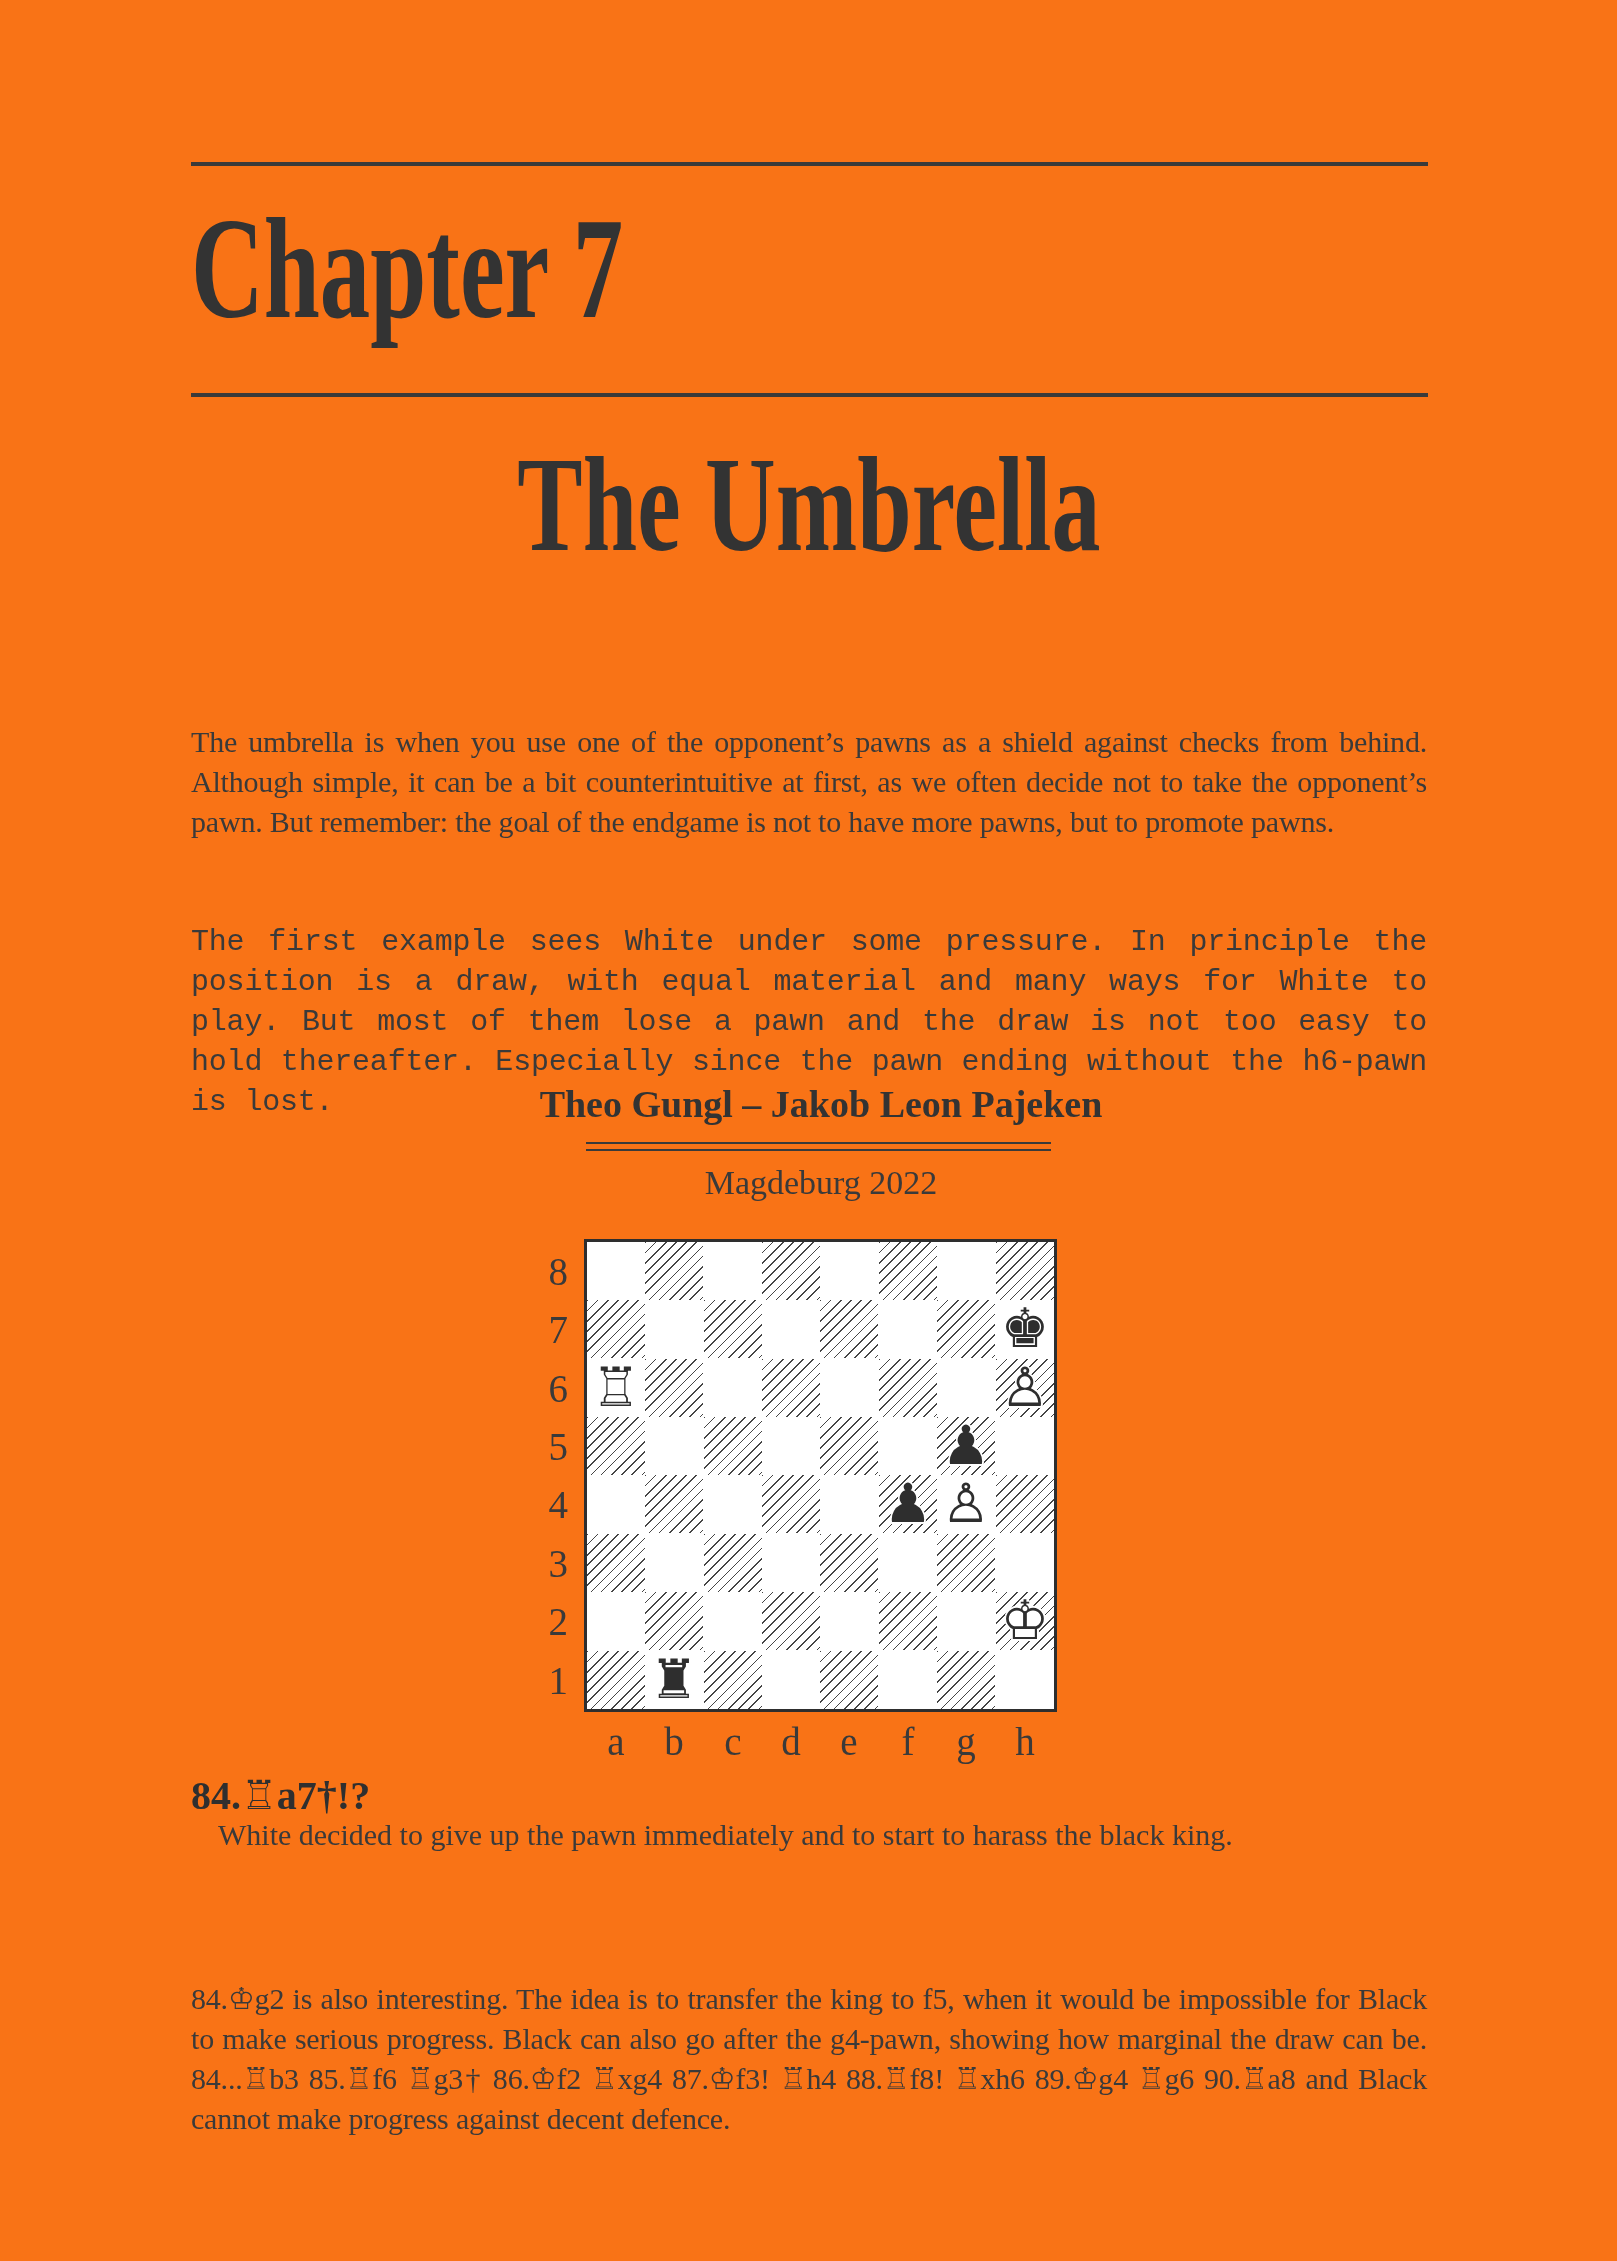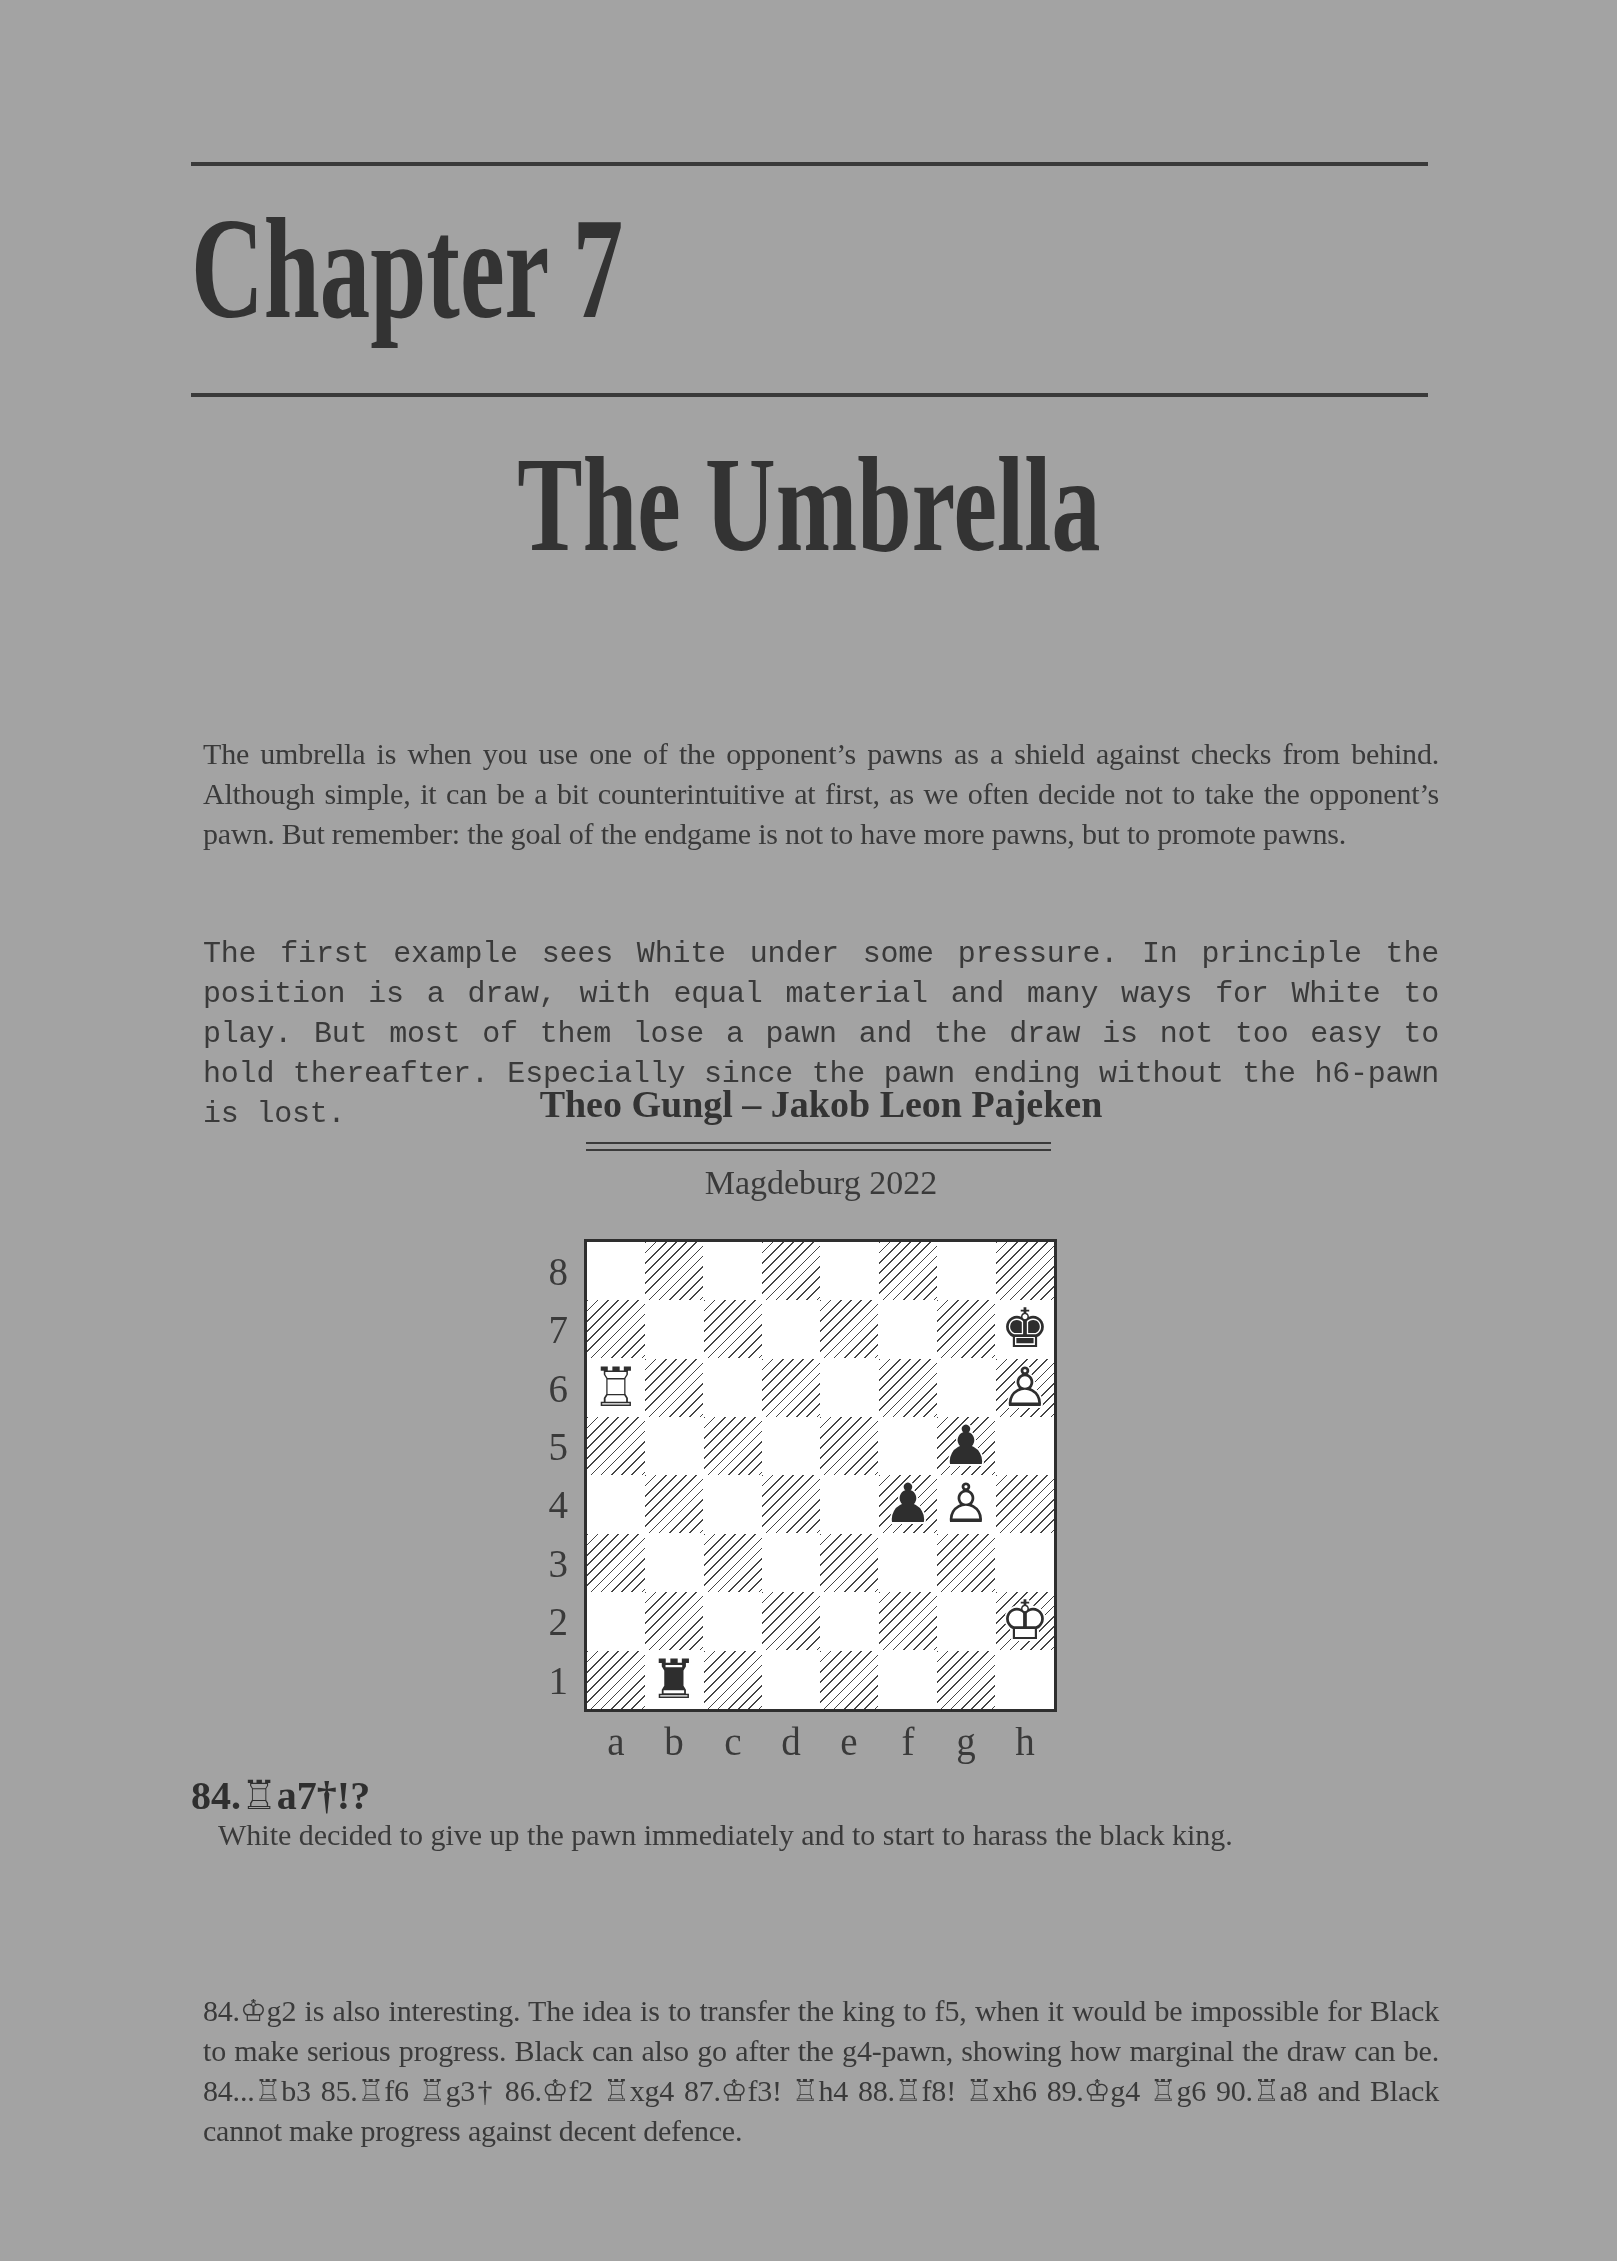--- a/index.html
+++ b/index.html
@@ -1,20 +1,20 @@
 <!DOCTYPE html>
 <html style="font-size:12.5px"><head>
 <meta charset="utf-8">
 <style>
   html,body{margin:0;padding:0;background:#ffffff;}
   .page{
     position:relative;
     width:1618px;
     height:2261px;
-    background:#a3a3a3;
+    background:#f97316;
     font-family:"Liberation Serif","DejaVu Sans",serif;
     color:#3a3a3a;
     overflow:hidden;
   }
   .rule{
     position:absolute;
     left:191px;
     width:1237px;
     height:3.9px;
     background:#3a3a3a;
@@ -50,21 +50,21 @@
   }
   .chapter-title .condensed{
     display:inline-block;
     transform:scaleX(0.72);
     transform-origin:center bottom;
   }
   .body-par{
     position:absolute;
     left:191px;
     width:1236px;
-    margin:12px;
+    margin:0;
     font-size:30px;
     line-height:40px;
     letter-spacing:-0.2px;
     text-align:justify;
     color:#3a3a3a;
   }
   .p1{top:722px;}
   .p2{top:922px;font-family:Liberation Mono, monospace;}
   .analysis{top:1979px;}
   .game-centered{

